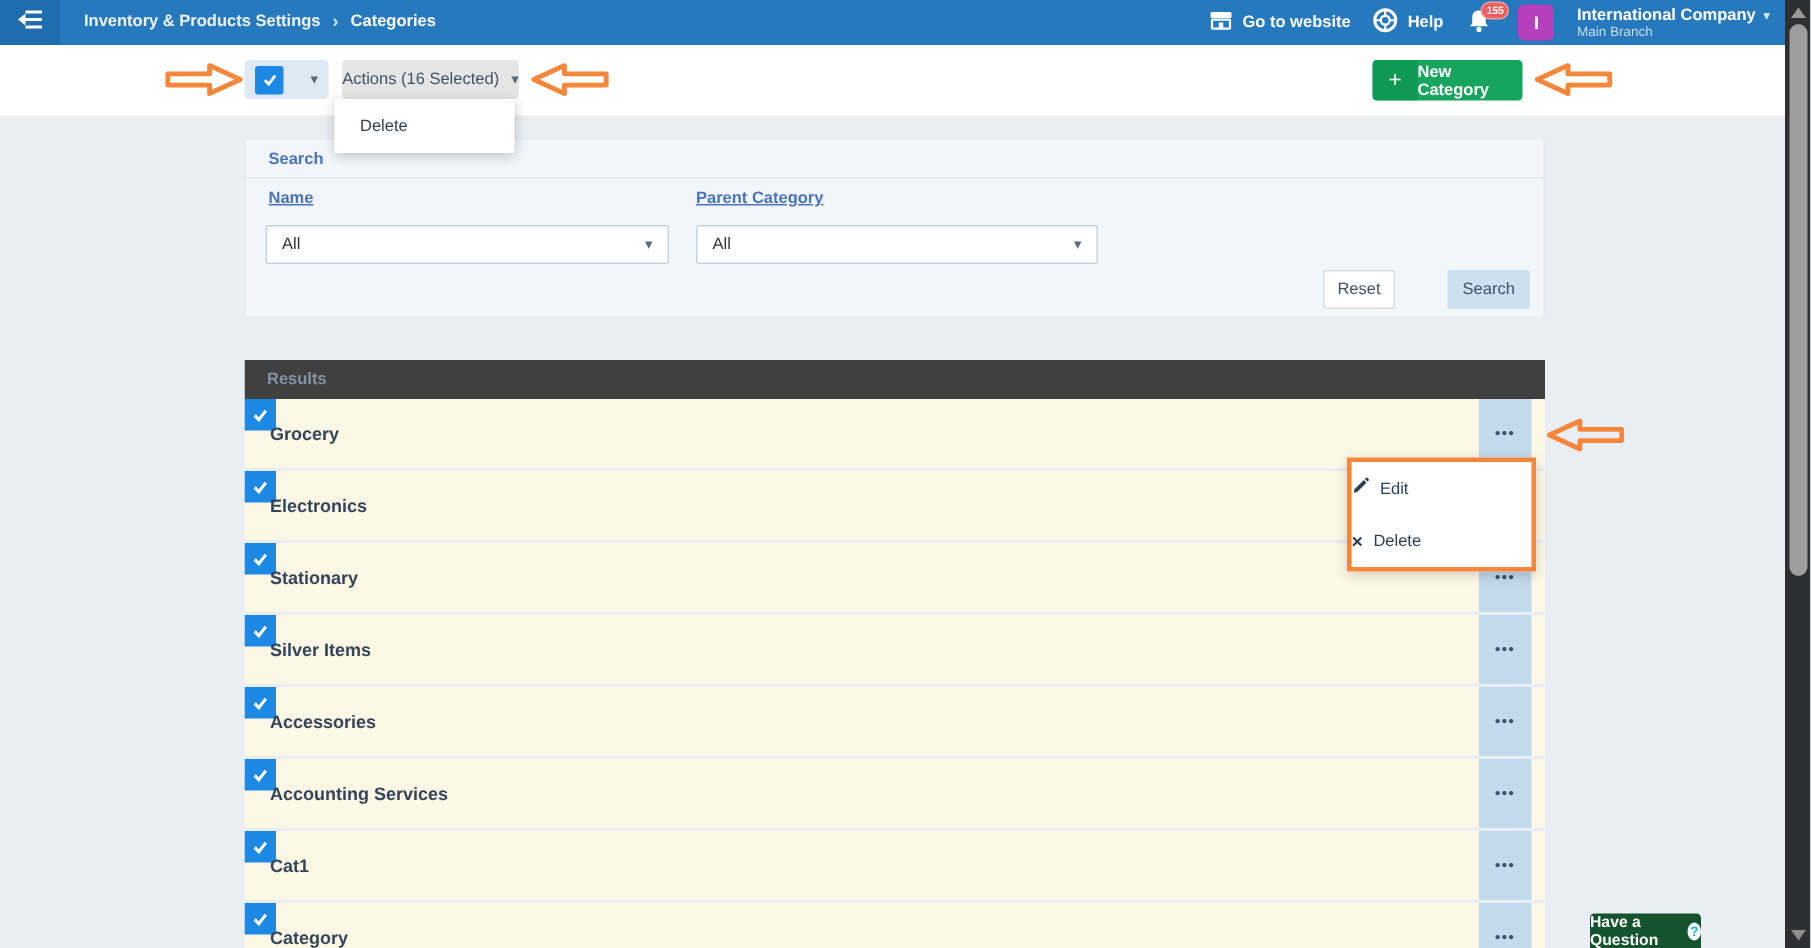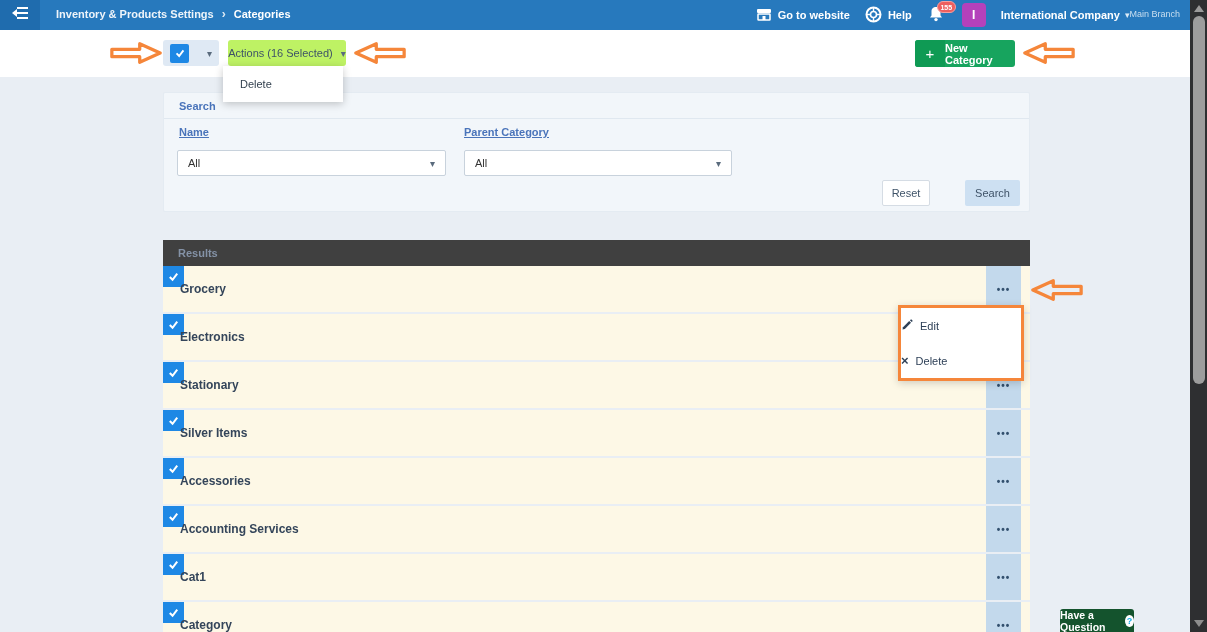--- a/index.html
+++ b/index.html
@@ -12,32 +12,32 @@
   .menu-square { position:absolute; left:0; top:0; width:40px; height:30px; background:#1f6cae; display:flex; align-items:center; justify-content:center; cursor:pointer; }
   .breadcrumb { position:absolute; left:56px; top:0; height:27px; display:flex; align-items:center; gap:8px; }
   .crumb-parent { color:rgba(255,255,255,.92); font-size:11px; font-weight:bold; }
   .crumb-chev { color:rgba(255,255,255,.85); font-size:12px; font-weight:bold; }
   .crumb-current { color:#ffffff; font-size:11px; font-weight:bold; }
   .header-right { position:absolute; right:10px; top:0; height:30px; display:flex; align-items:center; gap:15px; }
   .hdr-item { display:flex; align-items:center; gap:6px; color:#fff; font-size:11px; font-weight:bold; cursor:pointer; }
   .bell-wrap { position:relative; width:20px; height:22px; cursor:pointer; }
   .badge { position:absolute; top:-3px; right:-9px; min-width:19px; height:12px; background:#ed5f5f; border:1px solid #f4a0a0; border-radius:7px; color:#fff; font-size:7px; font-weight:bold; display:flex; align-items:center; justify-content:center; padding:0 2px; }
   .avatar { width:24px; height:24px; border-radius:4px; background:#b441bb; color:#fff; font-size:12px; font-weight:bold; display:flex; align-items:center; justify-content:center; cursor:pointer; }
-  .company-block { display:flex; flex-direction:row; line-height:1.15; cursor:pointer; }
+  .company-block { display:flex; flex-direction:column; line-height:1.15; cursor:pointer; }
   .company-top { display:flex; align-items:center; gap:5px; }
   .company-name { color:#fff; font-size:11px; font-weight:bold; }
   .company-caret { color:#dcebf7; font-size:9px; }
   .branch-name { color:#c9dff0; font-size:9px; }
 
   
   .toolbar { position:absolute; left:0; top:30px; width:1190px; height:47px; background:#ffffff; z-index:5; }
   .select-group { position:absolute; left:163px; top:10px; width:56px; height:26px; background:#dfe9f4; border-radius:3px; display:flex; align-items:center; justify-content:space-between; padding:0 7px; cursor:pointer; }
   .cbx { width:19px; height:19px; background:#1e88e5; border-radius:2px; display:flex; align-items:center; justify-content:center; }
   .caret { color:#5a6b7d; font-size:10px; }
-  .actions-btn { position:absolute; left:228px; top:10px; width:118px; height:26px; background:#bef264; border-radius:3px; display:flex; align-items:center; justify-content:center; gap:8px; color:#3f5368; font-size:11px; cursor:pointer; }
+  .actions-btn { position:absolute; left:228px; top:10px; width:118px; height:26px; background:#e5e5e5; border-radius:3px; display:flex; align-items:center; justify-content:center; gap:8px; color:#3f5368; font-size:11px; cursor:pointer; }
   .actions-dropdown { position:absolute; left:223px; top:36px; width:120px; height:36px; background:#fff; box-shadow:0 2px 8px rgba(0,0,0,.22); z-index:30; display:flex; align-items:center; padding-left:17px; font-size:11px; color:#33414f; cursor:pointer; }
   .new-cat-btn { position:absolute; left:915px; top:10px; width:100px; height:27px; background:#17a45e; border-radius:3px; display:flex; align-items:stretch; overflow:hidden; cursor:pointer; }
   .new-cat-plus { width:30px; background:#0f9a54; color:#fff; font-size:15px; display:flex; align-items:center; justify-content:center; }
   .new-cat-label { flex:1; color:#fff; font-size:11px; font-weight:bold; display:flex; align-items:center; justify-content:center; }
 
   
   .panel { position:absolute; left:163px; width:867px; background:#f2f6fa; }
   .search-panel { top:92px; height:120px; border:1px solid #e4ebf2; border-radius:2px; }
   .panel-title { font-size:11px; font-weight:bold; }
   .search-title { position:absolute; left:15px; top:7px; color:#4a74ba; }

